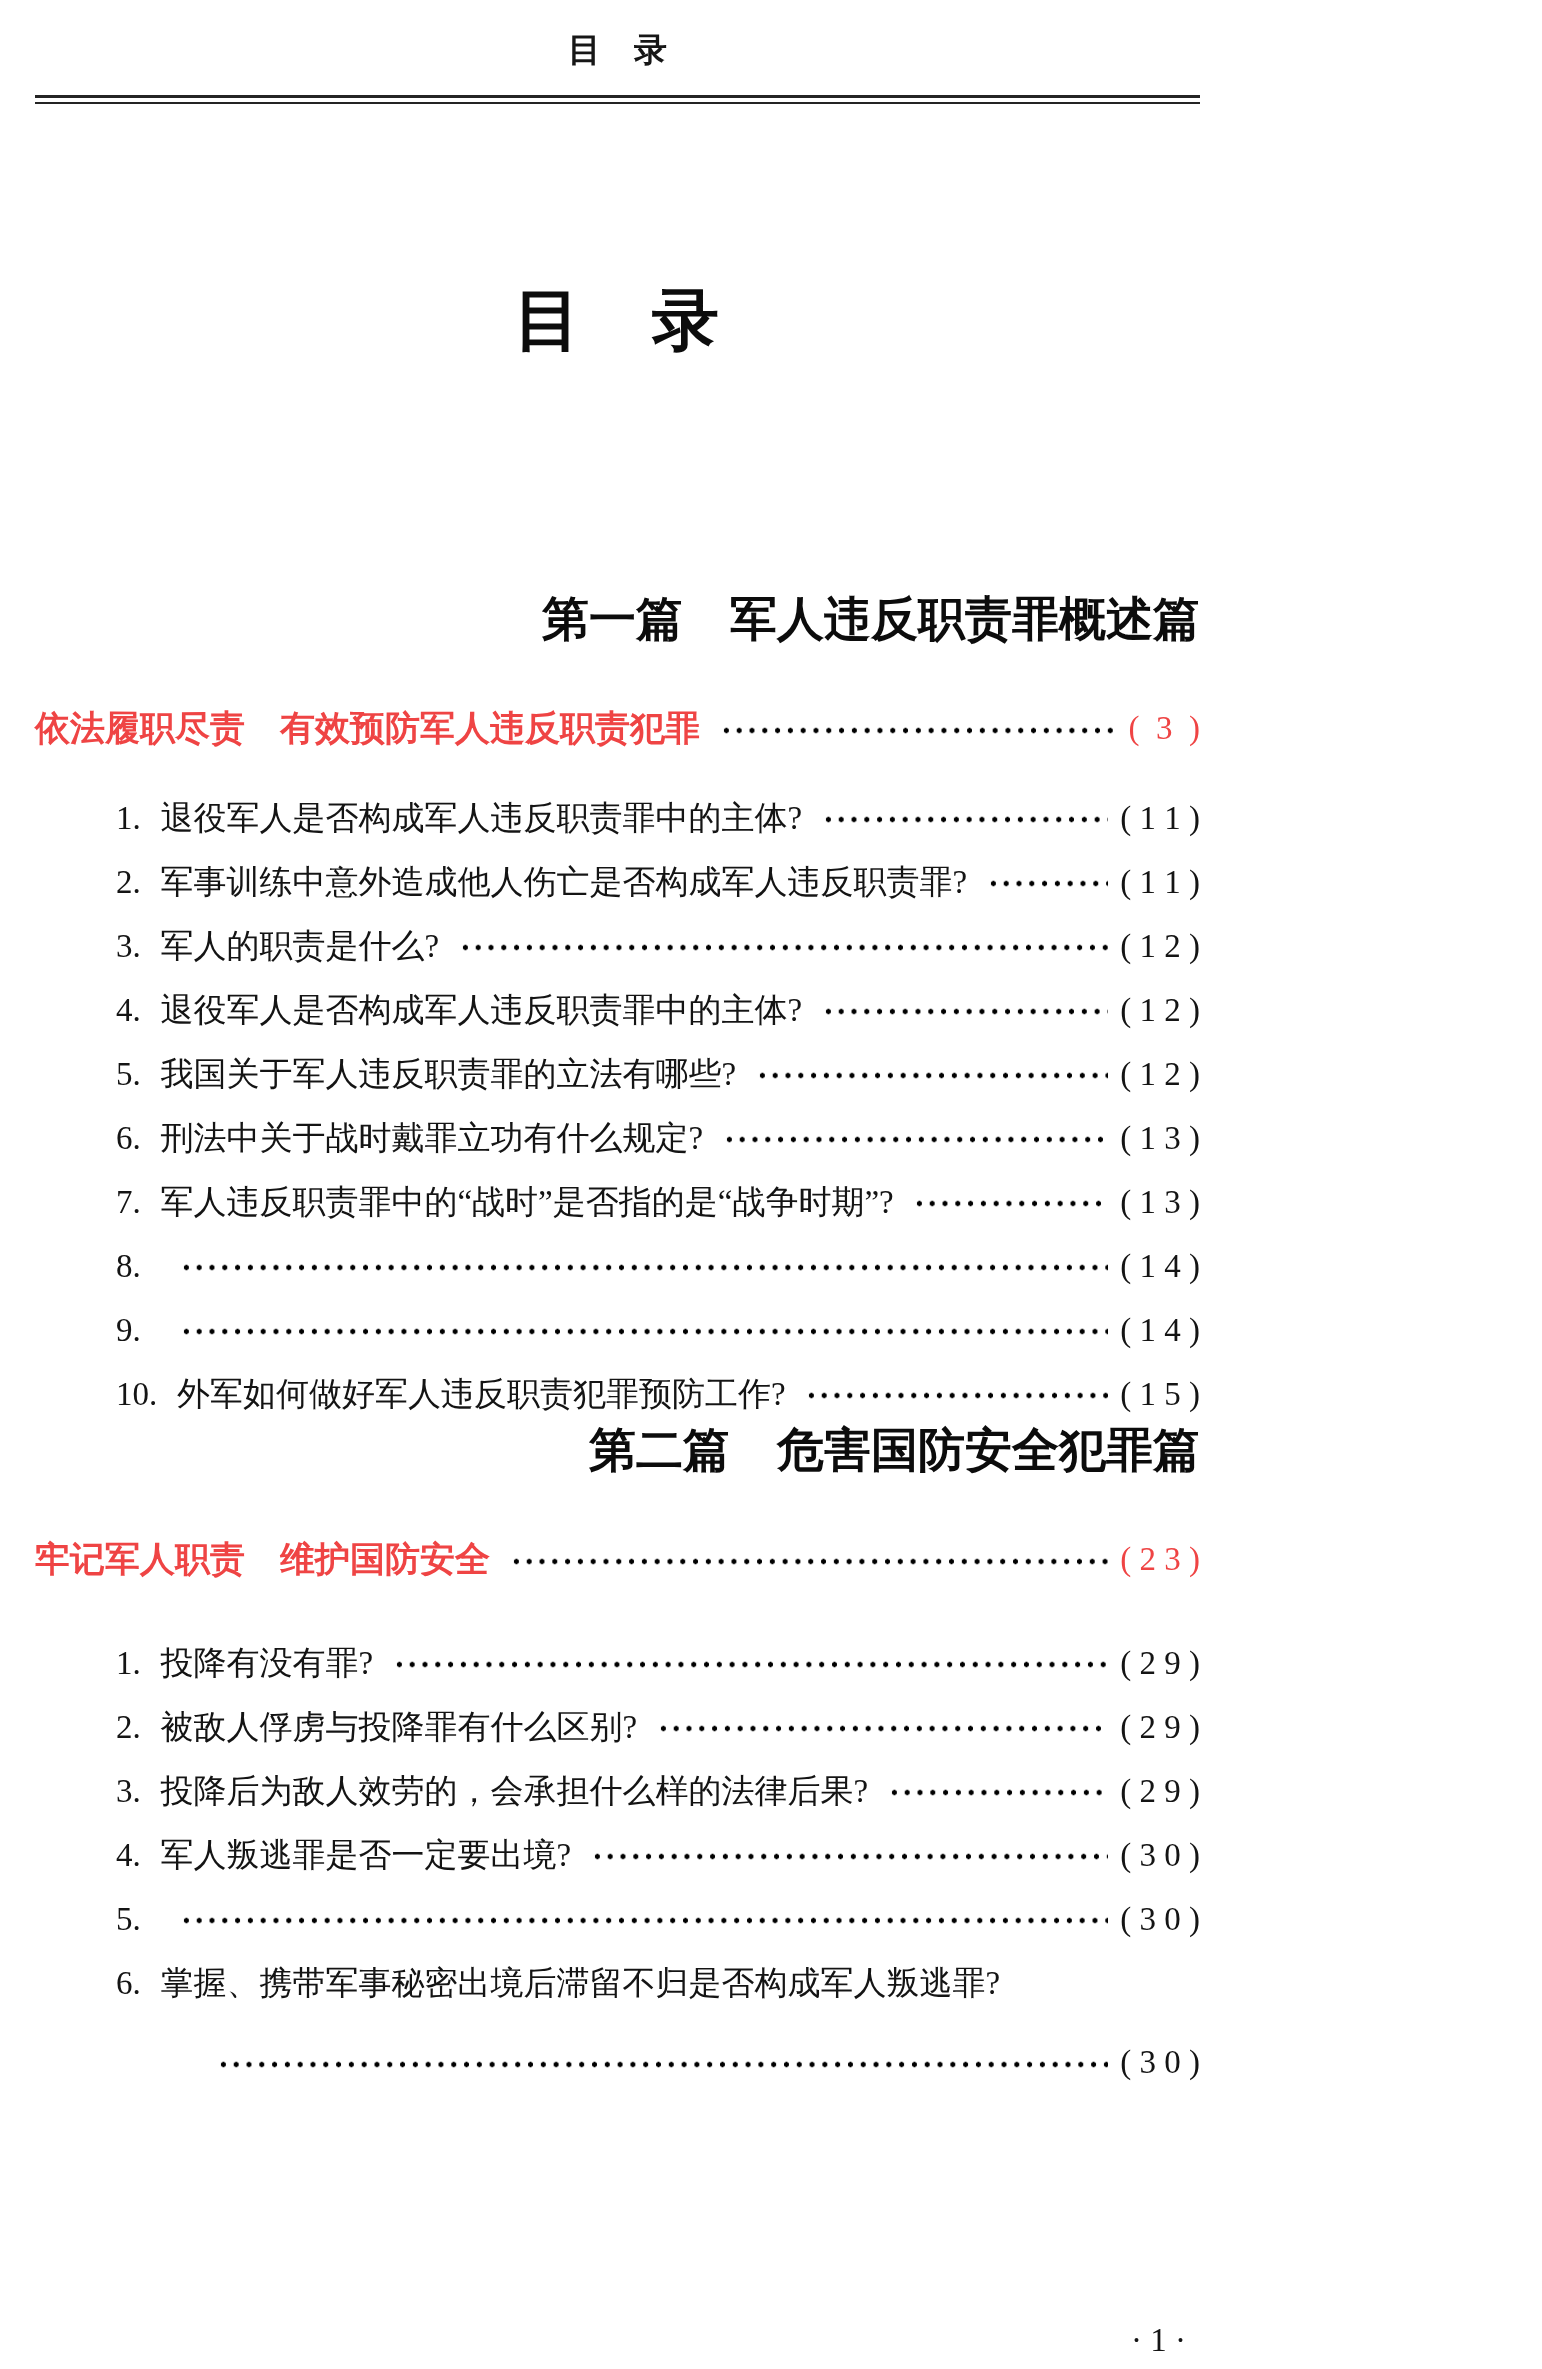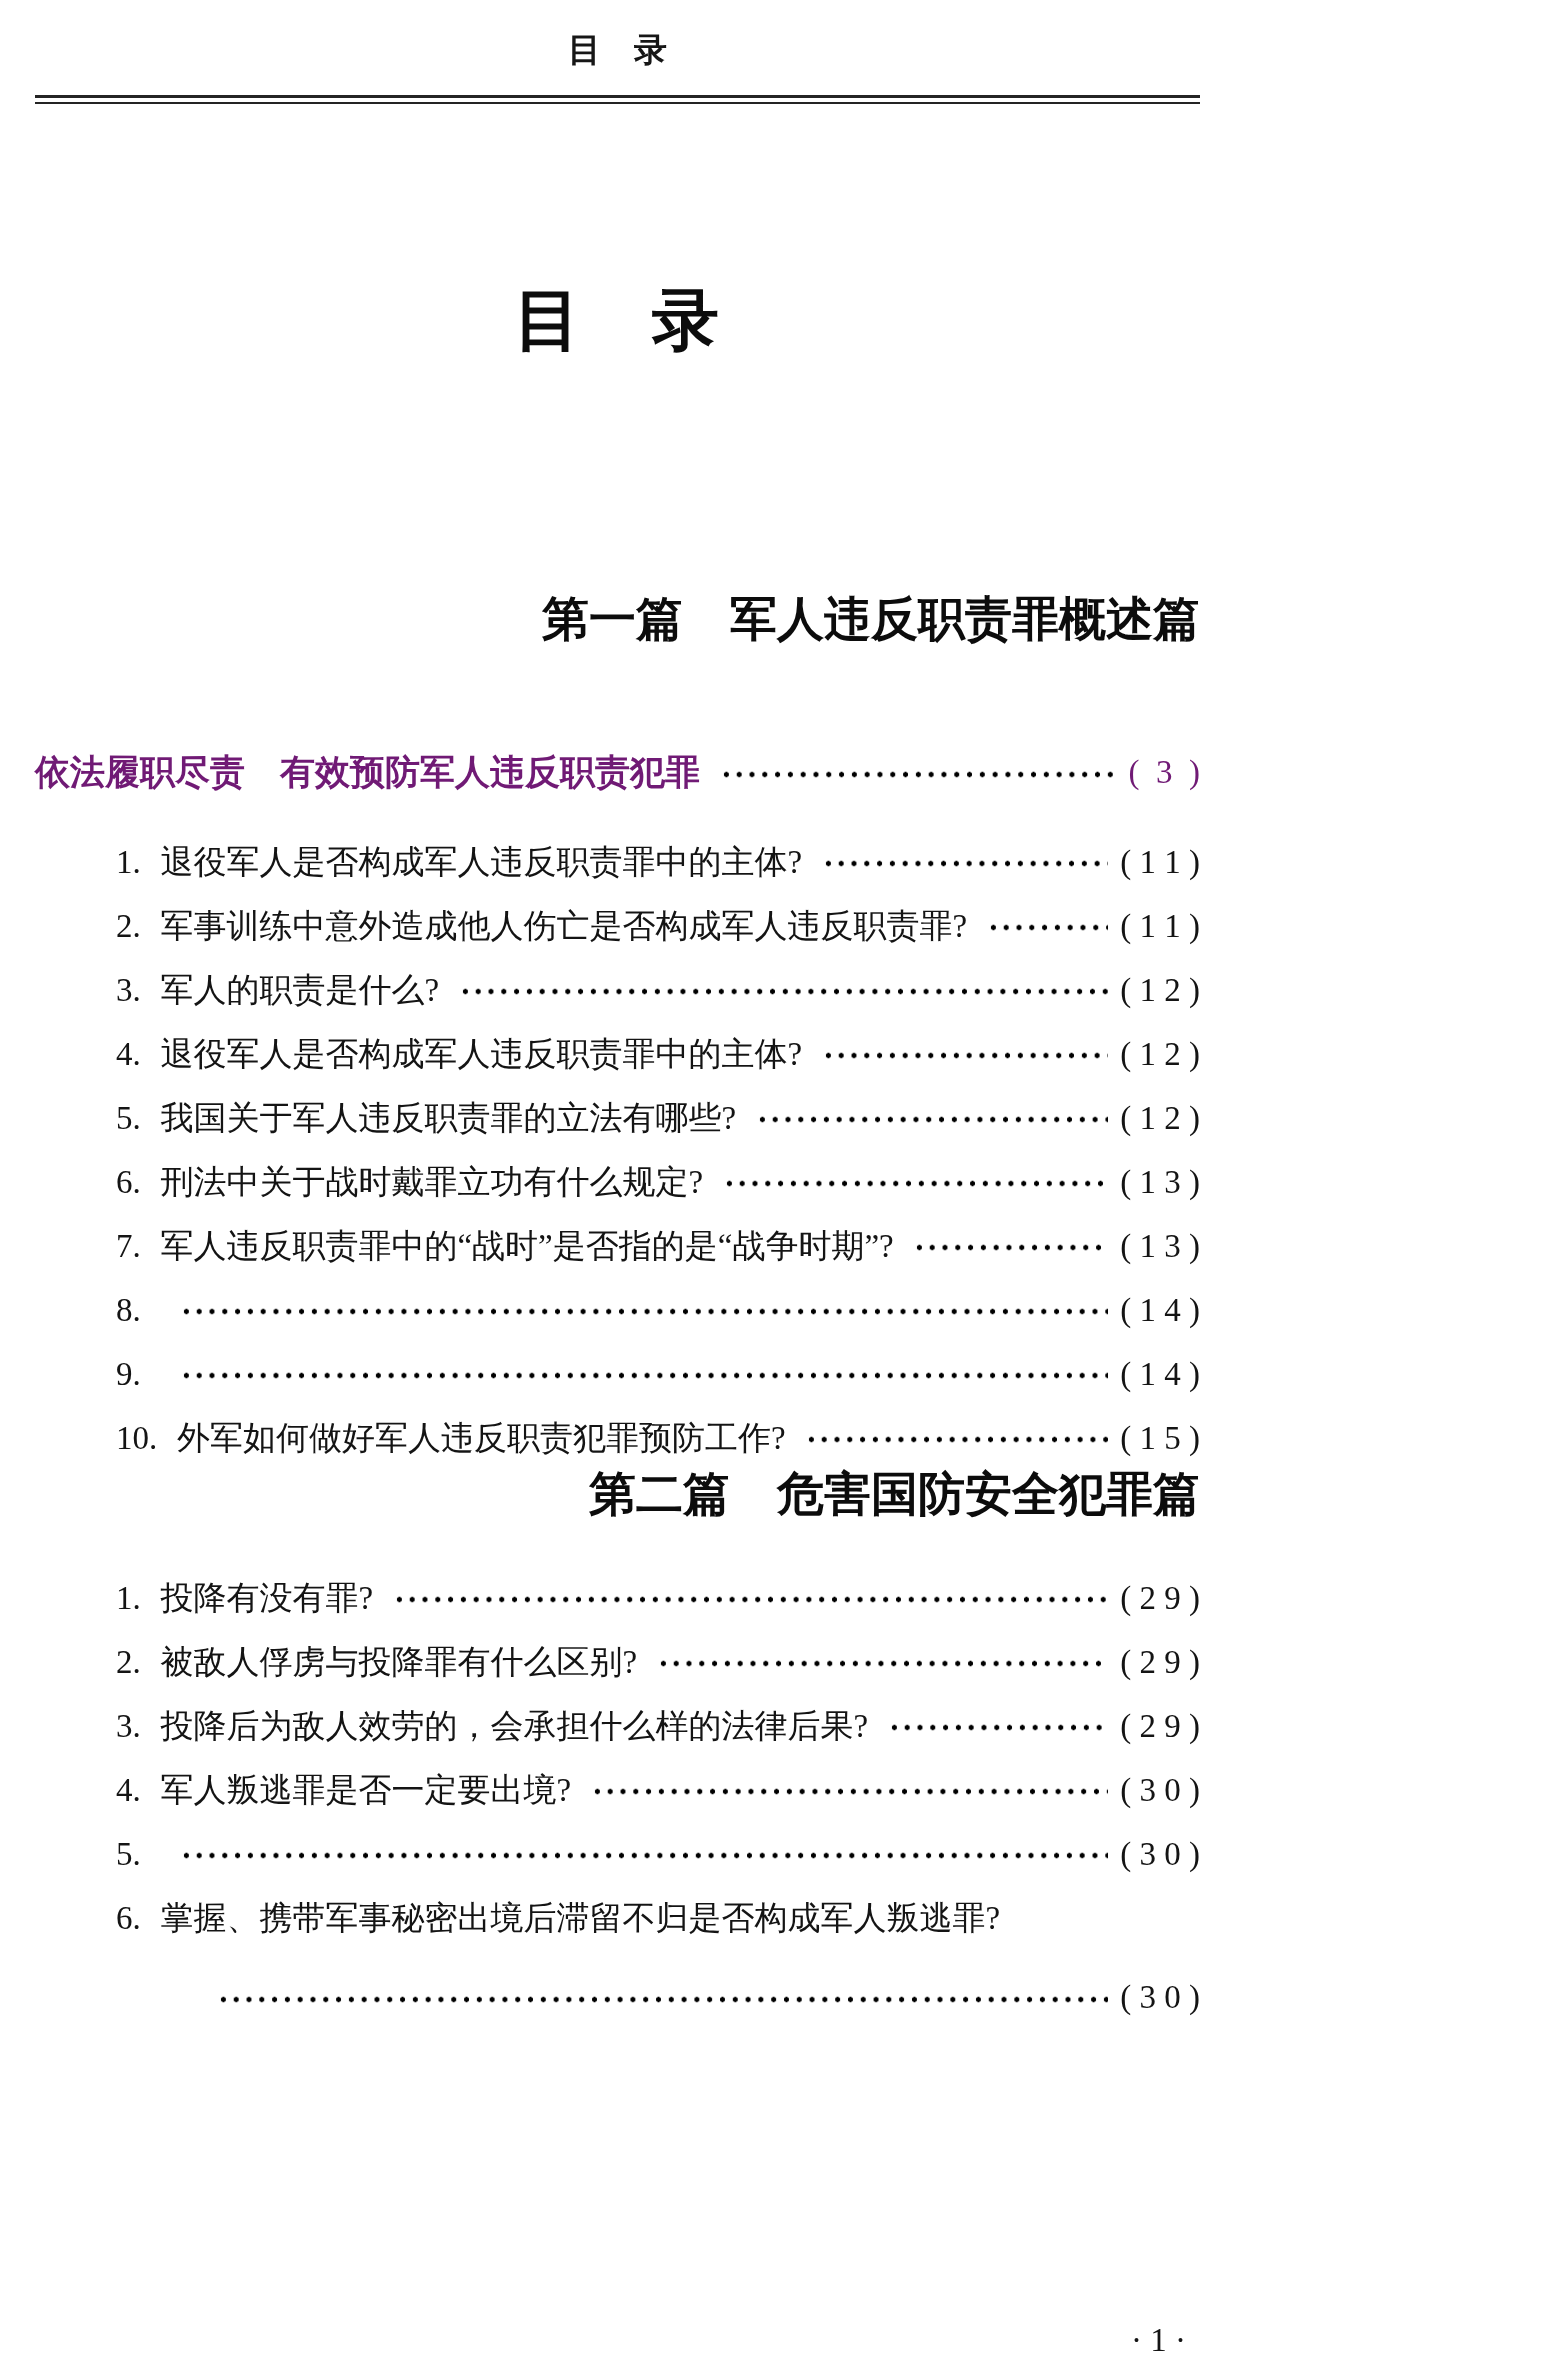--- a/index.html
+++ b/index.html
@@ -36,26 +36,26 @@
     text-align:right;
     font-family:"Liberation Sans","DejaVu Sans",sans-serif;
     font-weight:bold;
     font-size:47px;line-height:47px;
     color:#0c0c0c;
   }
   .section-heading.first{margin-top:241px;}
   .section-heading.second{}
   .chapter-row{
     display:flex;align-items:center;
-    margin-top:108px;
+    margin-top:64px;
     height:45px;
     font-family:"Liberation Sans","DejaVu Sans",sans-serif;
     font-weight:bold;
     font-size:35px;
-    color:#701a75;
+    color:#ef4444;
   }
   .toc-list{margin-top:35px;margin-left:81px;}
   .toc-list.second{margin-top:49px;}
   .toc-row{
     display:flex;align-items:center;
     height:64px;
     font-size:33px;
     color:#141414;
   }
   .toc-row.continuation{margin-left:81px;margin-top:15.8px;}
@@ -149,20 +149,25 @@
           <span class="page-num">( 1 4 )</span>
         </div>
         <div class="toc-row">
           <span class="item-no">10.</span>
           <span class="item-text">外军如何做好军人违反职责犯罪预防工作?</span>
           <span class="leader"></span>
           <span class="page-num">( 1 5 )</span>
         </div>
       </div>
       <div class="section-heading second">第二篇　危害国防安全犯罪篇</div>
+      <div class="chapter-row">
+        <span class="chapter-title">牢记军人职责　维护国防安全</span>
+        <span class="leader"></span>
+        <span class="page-num">( 2 3 )</span>
+      </div>
       <div class="toc-list second">
         <div class="toc-row">
           <span class="item-no">1.</span>
           <span class="item-text">投降有没有罪?</span>
           <span class="leader"></span>
           <span class="page-num">( 2 9 )</span>
         </div>
         <div class="toc-row">
           <span class="item-no">2.</span>
           <span class="item-text">被敌人俘虏与投降罪有什么区别?</span>

